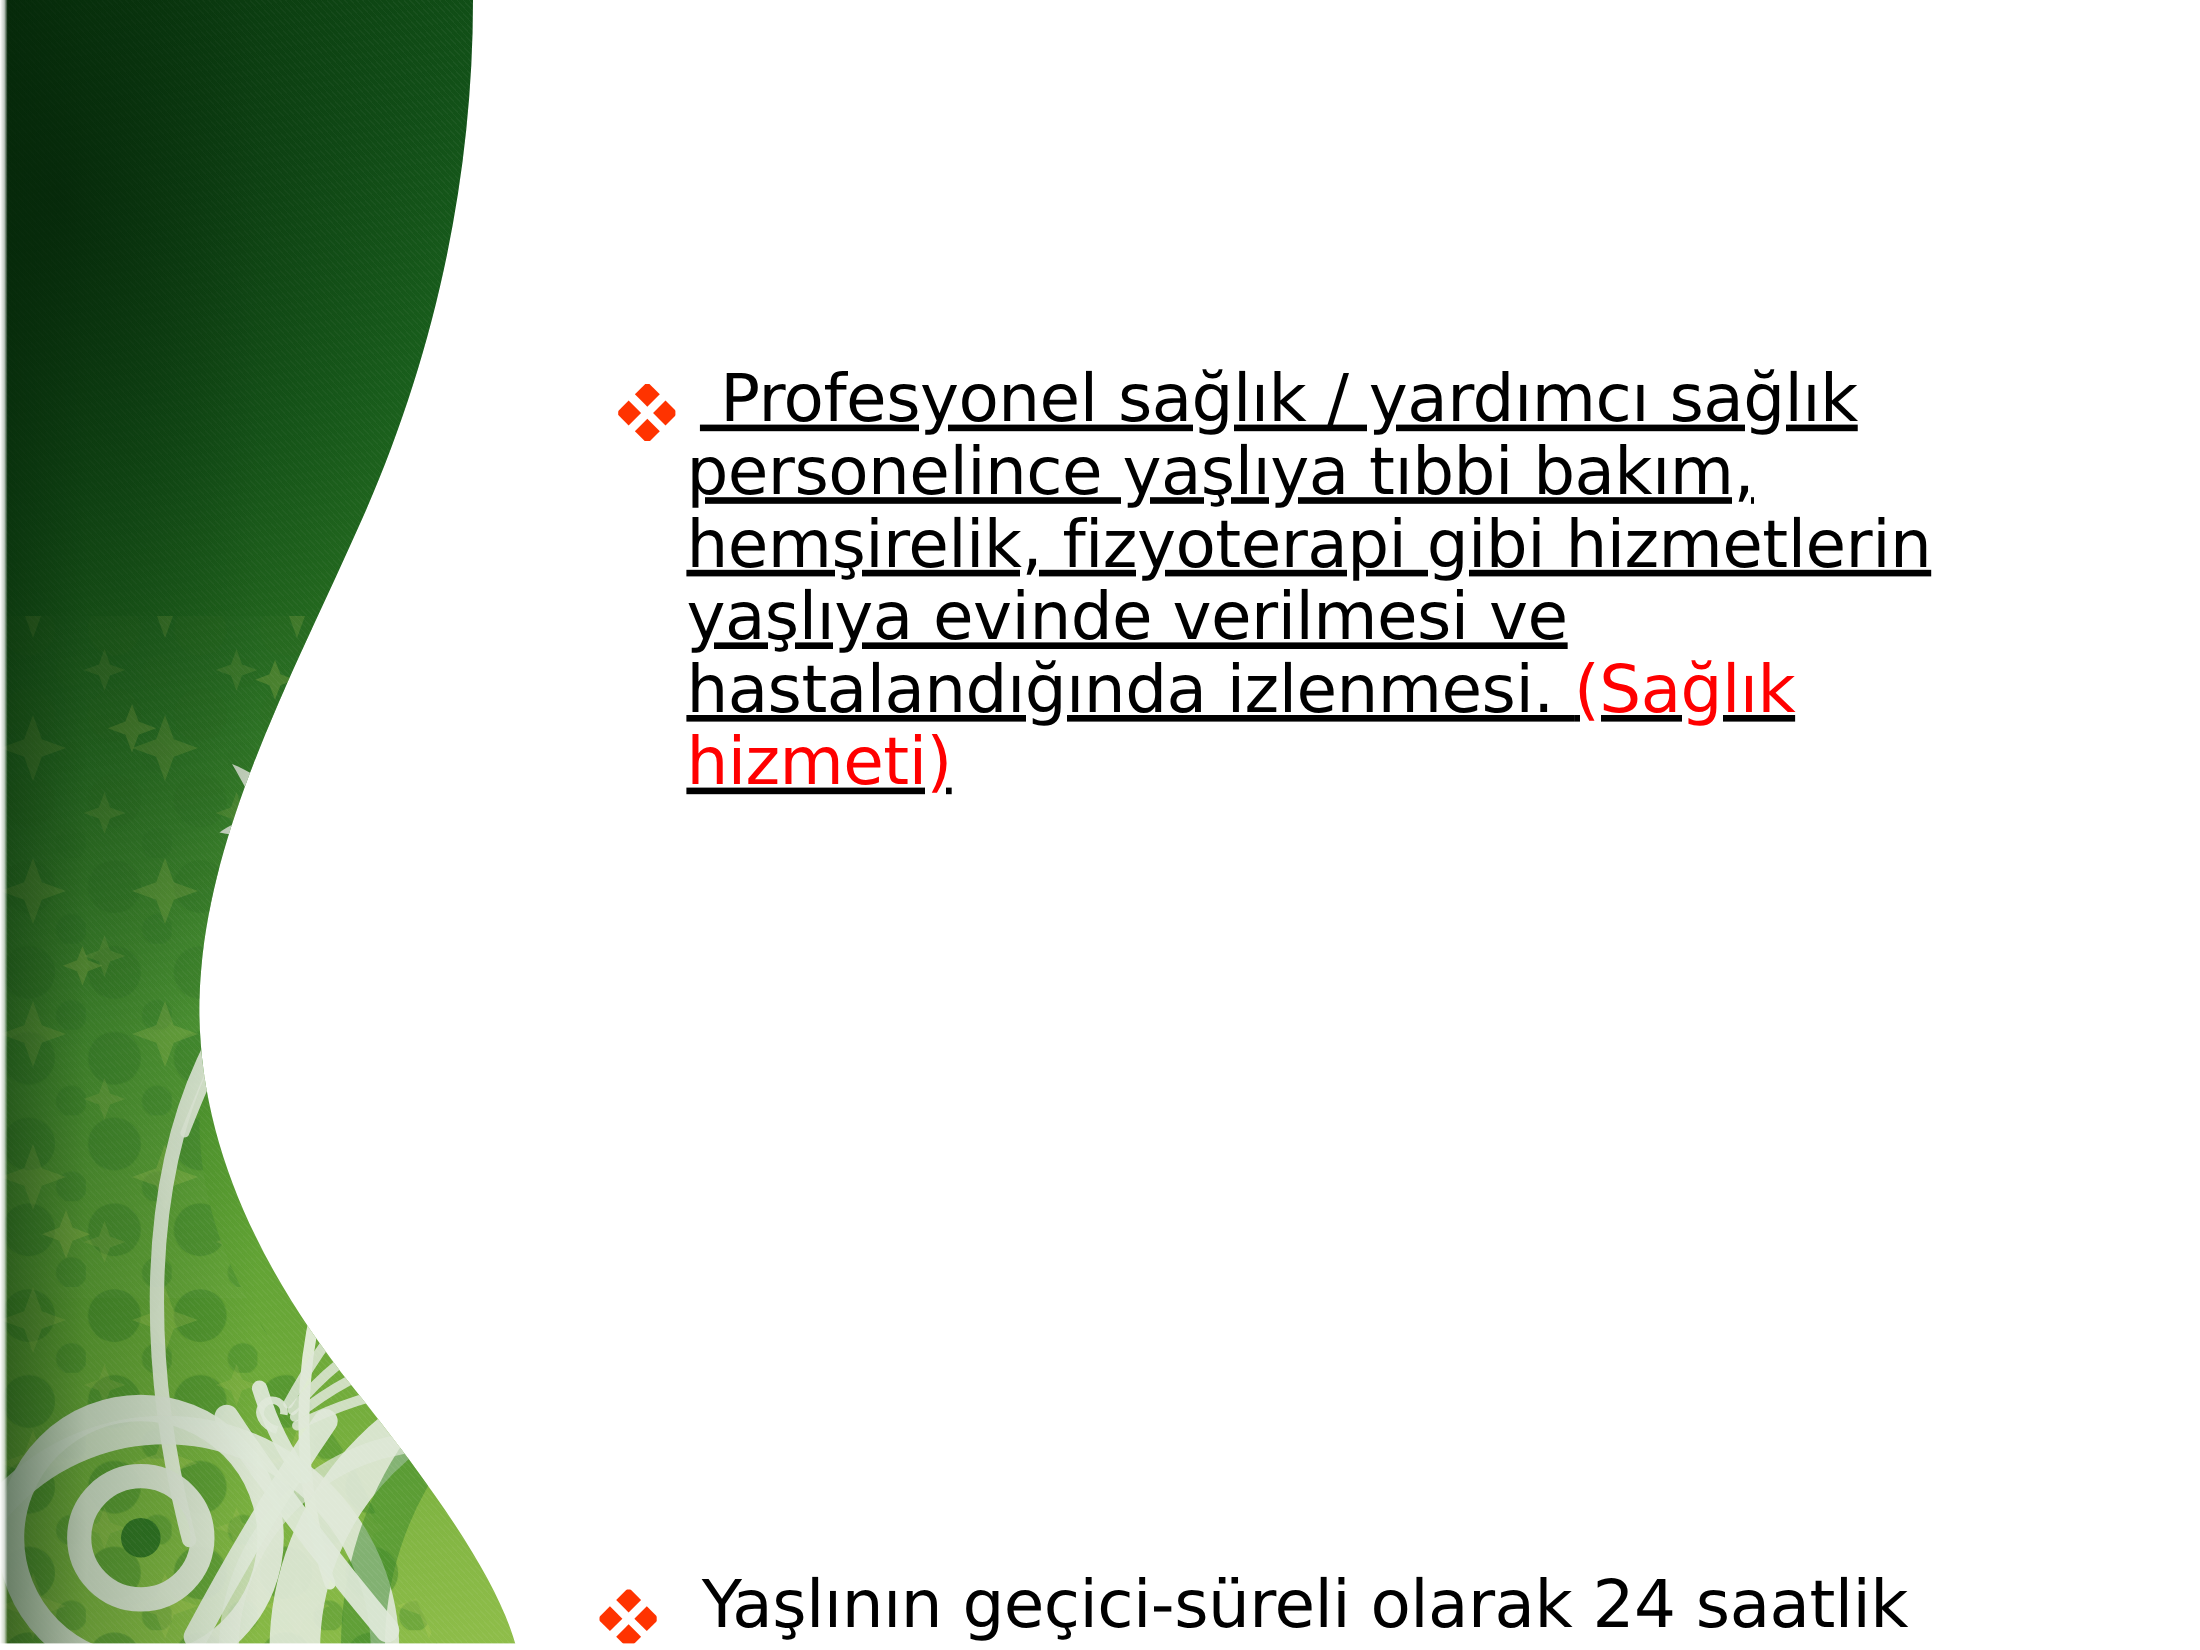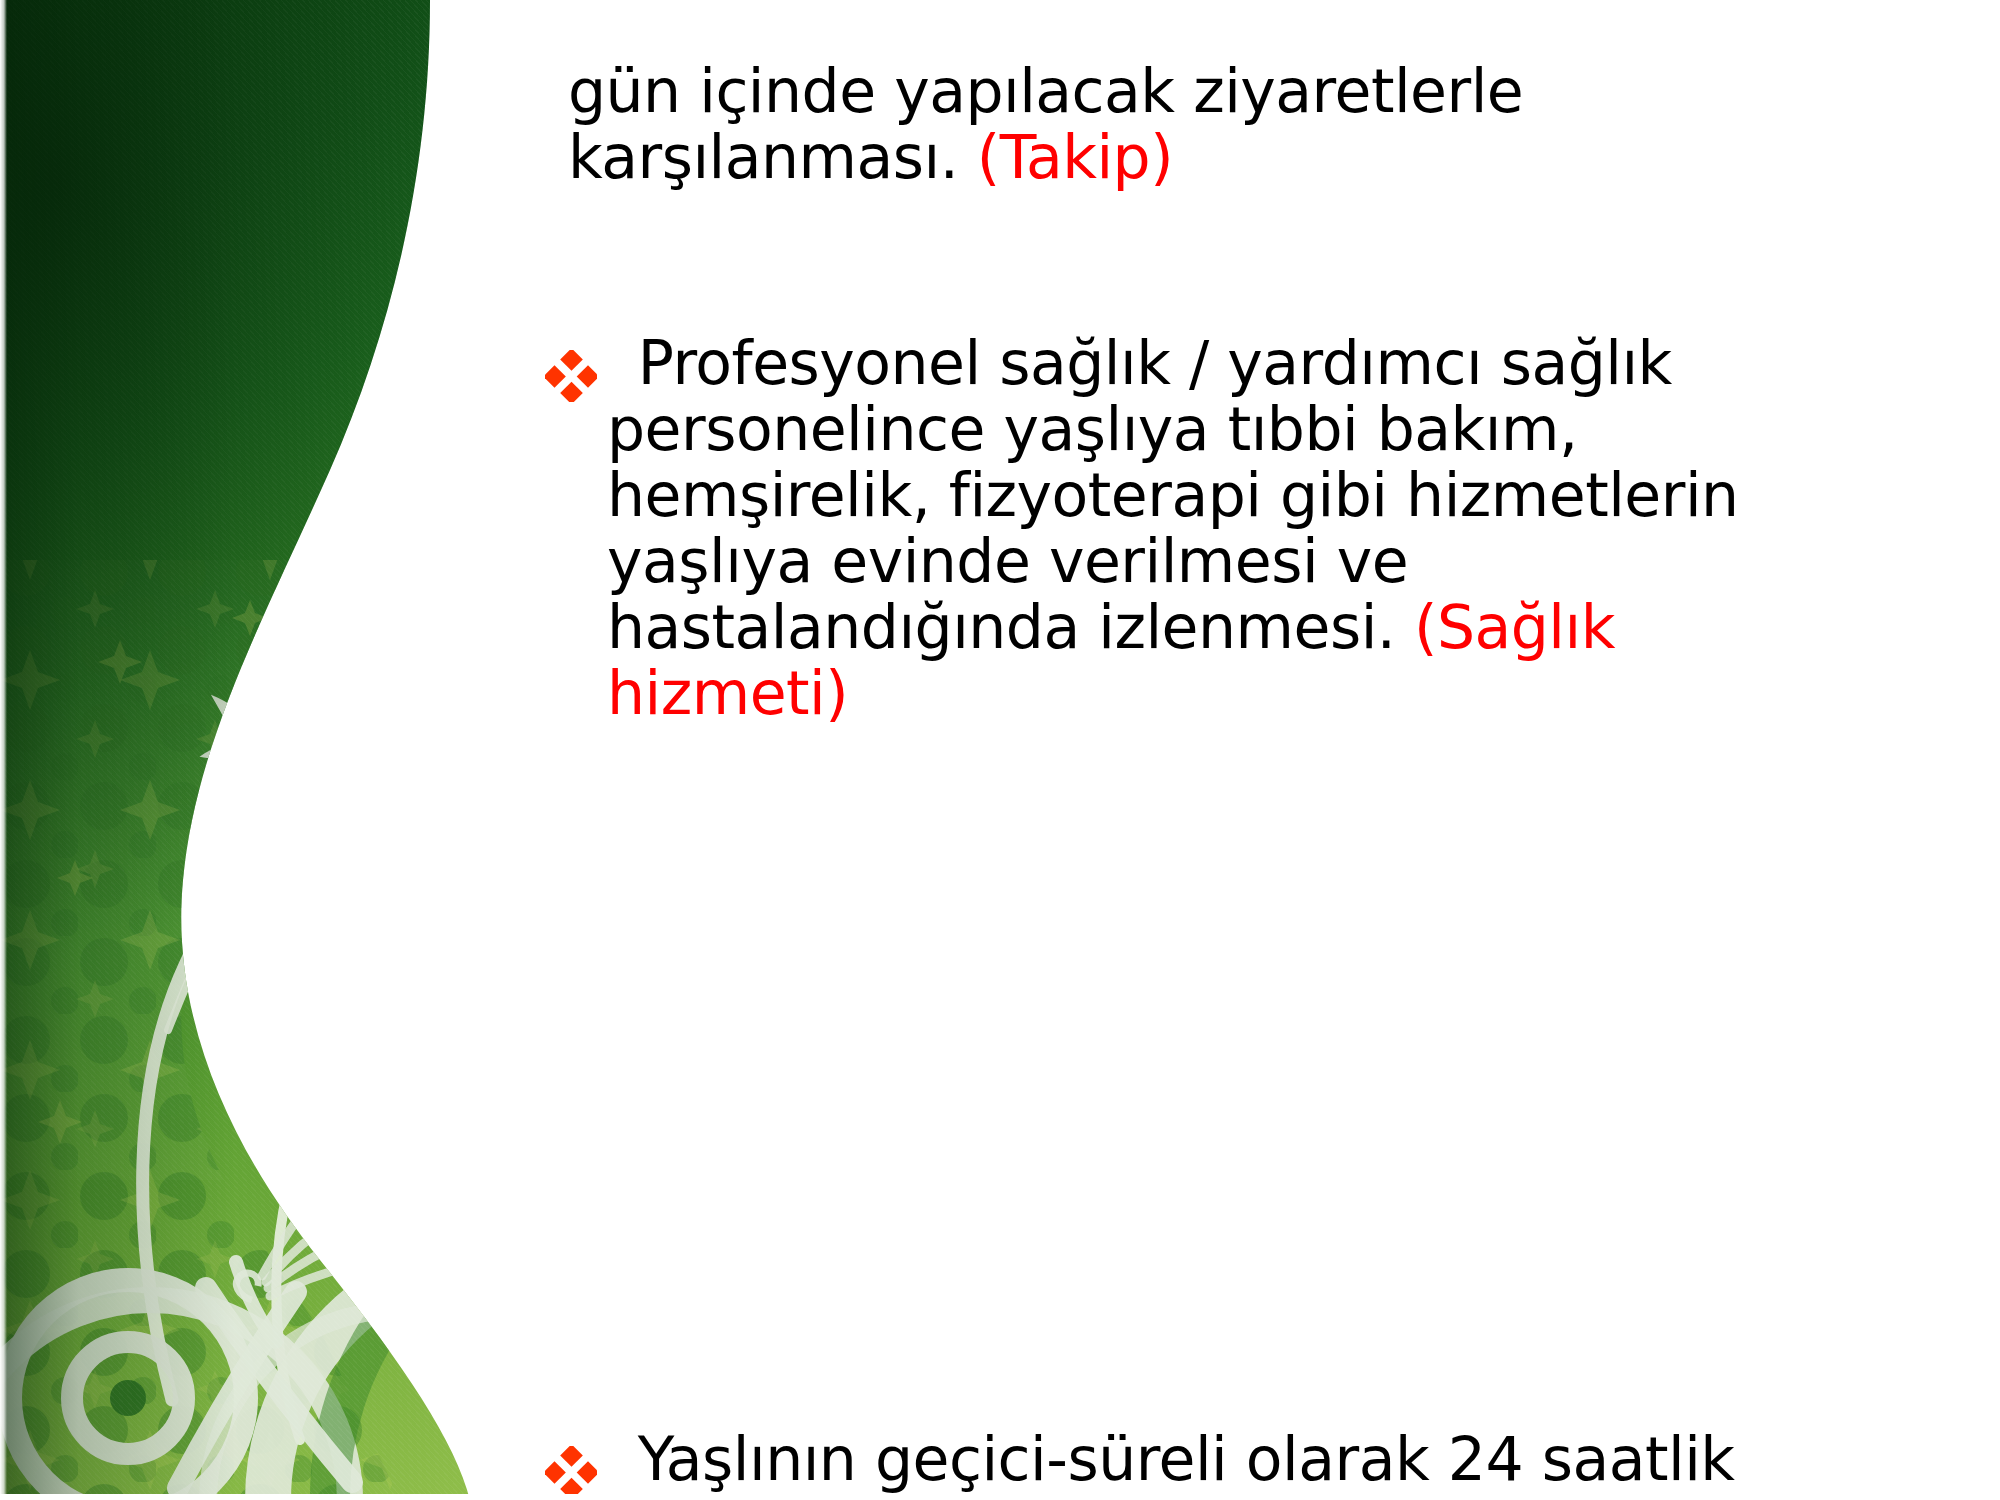--- a/index.html
+++ b/index.html
@@ -84,21 +84,21 @@
   .para{
     position:absolute;
     font-family:"DejaVu Sans", sans-serif;
     font-weight:400;
     color:#000000;
     letter-spacing:-0.5px;
     line-height:1.10;
     font-size:60px;
   }
   .p-intro{ top:58px; left:23px; width:1330px; }
-  .p-two  { top:330px; left:0px;  width:1250px; }
+  .p-two  { top:330px; left:17px;  width:1250px;text-decoration:underline; }
   .p-three{ top:1030px;left:0px;  width:1250px; }
 
   .bullet-row{ position:relative; padding-left:0; }
   .bullet-ico{
     position:absolute;
     left:0px; top:18px;
     width:52px;height:52px;
   }
   .txt-indent{ display:block; padding-left:62px; text-indent:-62px; }
 
@@ -232,24 +232,20 @@
       <div class="deco-hatch"></div>
       <div class="deco-vignette"></div>
       <div class="deco-vignette2"></div>
       <div class="deco-rim"></div>
     </div>
     <div class="deco-edge"></div>
   </div>
 
   <div class="content">
 
-    <div class="para p-intro">
-      <span class="blk">gün içinde yapılacak ziyaretlerle</span><br>
-      <span class="blk">karşılanması. </span><span class="red">(Takip)</span>
-    </div>
 
     <div class="para p-two bullet-row">
       <span class="bullet-ico">
         <svg width="52" height="52" viewBox="0 0 52 52">
           <g fill="#FF3300">
             <rect x="18.5" y="1.5" width="16" height="16" transform="rotate(45 26.5 9.5)"></rect>
             <rect x="1.5" y="18.5" width="16" height="16" transform="rotate(45 9.5 26.5)"></rect>
             <rect x="35" y="18.5" width="16" height="16" transform="rotate(45 43 26.5)"></rect>
             <rect x="18.5" y="35" width="16" height="16" transform="rotate(45 26.5 43)"></rect>
           </g>

